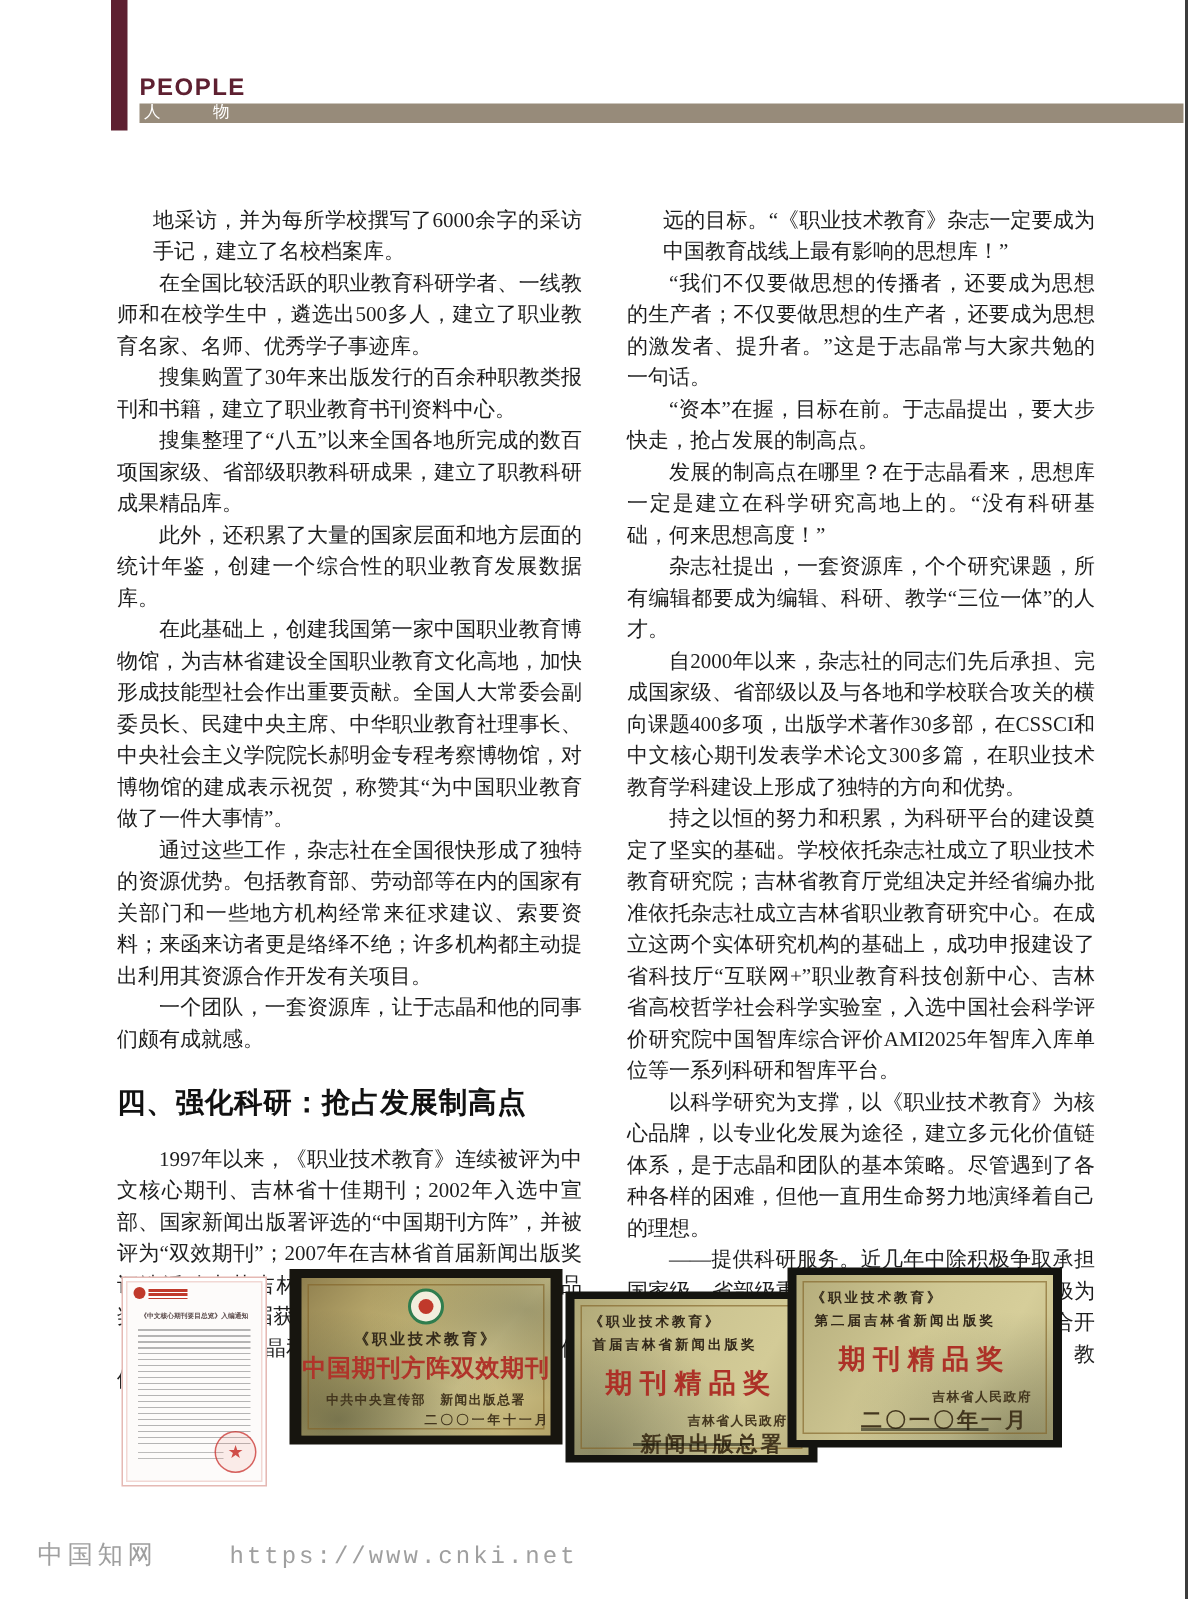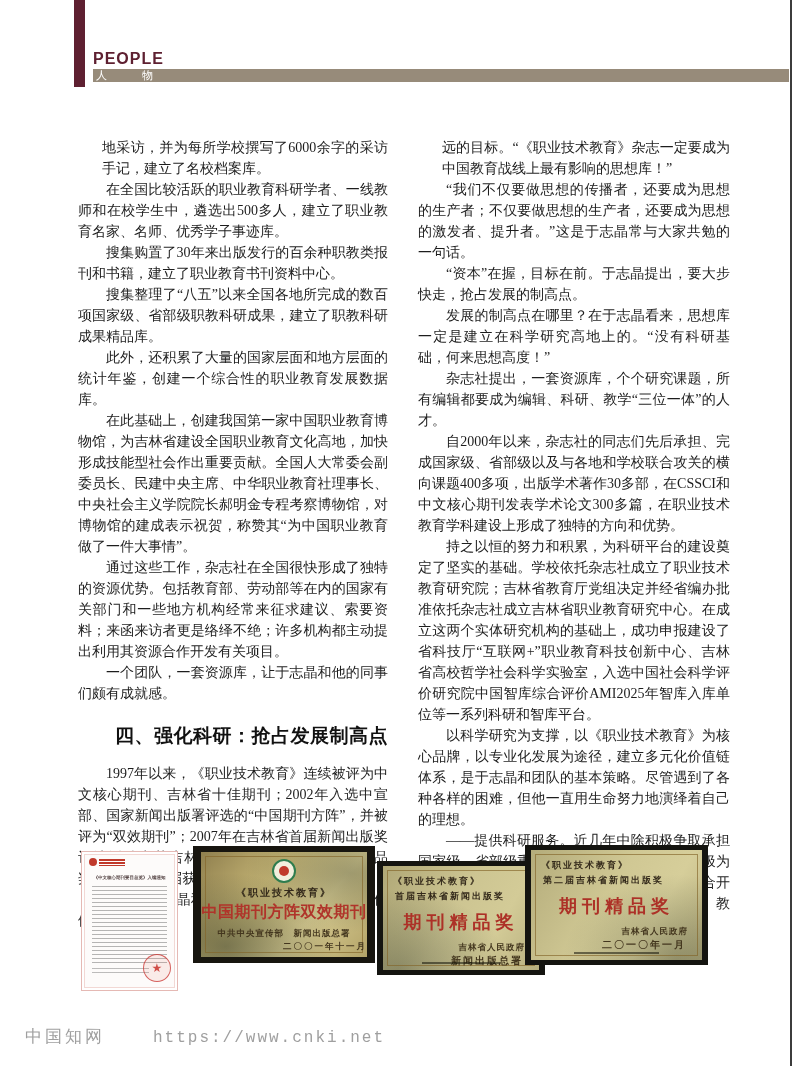--- a/index.html
+++ b/index.html
@@ -27,21 +27,21 @@
   
   .col{
     position:absolute;top:137px;width:310px;color:#1d1d1d;
     font-size:14px;line-height:21px;text-align:justify;
   }
   .col-left{left:78px;}
   .col-right{left:418px;width:312px;}
   .para{margin:0;text-indent:2em;}
   .para.noindent{text-indent:0;margin-left:24px;}
   .sec-heading{
-    margin:21px 0 17px 0;text-indent:0;text-align:right;
+    margin:21px 0 17px 0;text-indent:0;text-align:left;
     font-weight:bold;font-size:19px;color:#111;letter-spacing:0.5px;
   }
   
   .award{position:absolute;box-sizing:border-box;}
   
   .certificate{
     left:81px;top:851px;width:97px;height:140px;background:#fdfbfa;
     border:1px solid #e5b9b4;box-shadow:inset 0 0 0 2px #fff, inset 0 0 0 3px #f2d8d4;
     padding:6px 7px;overflow:hidden;
   }
@@ -130,21 +130,21 @@
   }
   .pp-main{
     position:absolute;left:0;right:0;top:44px;text-align:center;
     font-size:18px;font-weight:bold;color:#ad3127;letter-spacing:5px;white-space:nowrap;
   }
   .pp-issuer{
     position:absolute;right:14px;top:76px;font-size:8.5px;color:#43361e;
     font-weight:bold;letter-spacing:1px;white-space:nowrap;
   }
   .pp-date{
-    position:absolute;right:16px;top:88px;font-size:10px;color:#43361e;
+    position:absolute;right:16px;top:88px;font-size:14px;color:#43361e;
     font-weight:bold;letter-spacing:2px;white-space:nowrap;
   }
   .pp-shine{
     position:absolute;left:25%;bottom:6px;width:50%;height:2px;background:rgba(20,20,10,0.55);
   }
   
   .folio{
     position:absolute;left:82px;top:1040px;font-size:13px;color:#3f3f3f;
     font-family:"Liberation Sans","DejaVu Sans",sans-serif;
     margin-top:36px;

